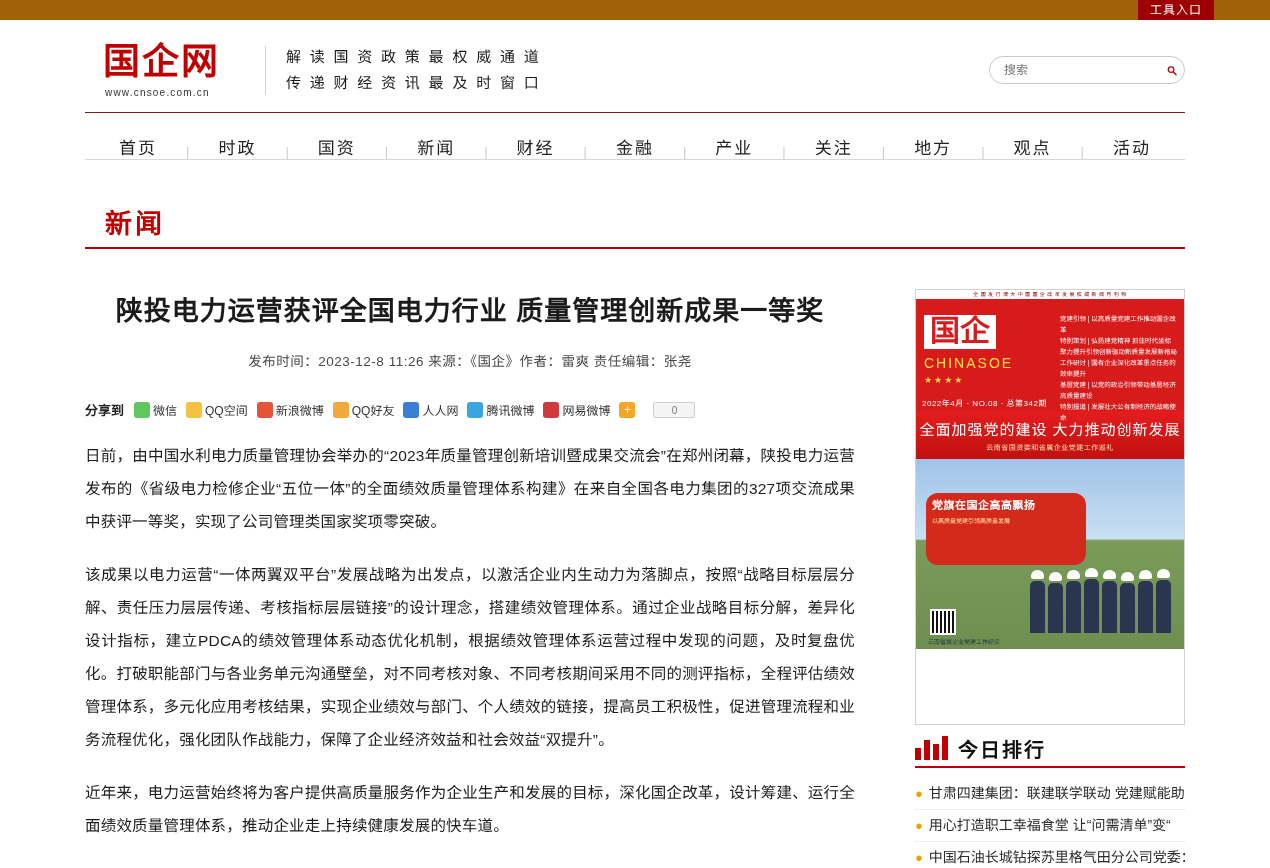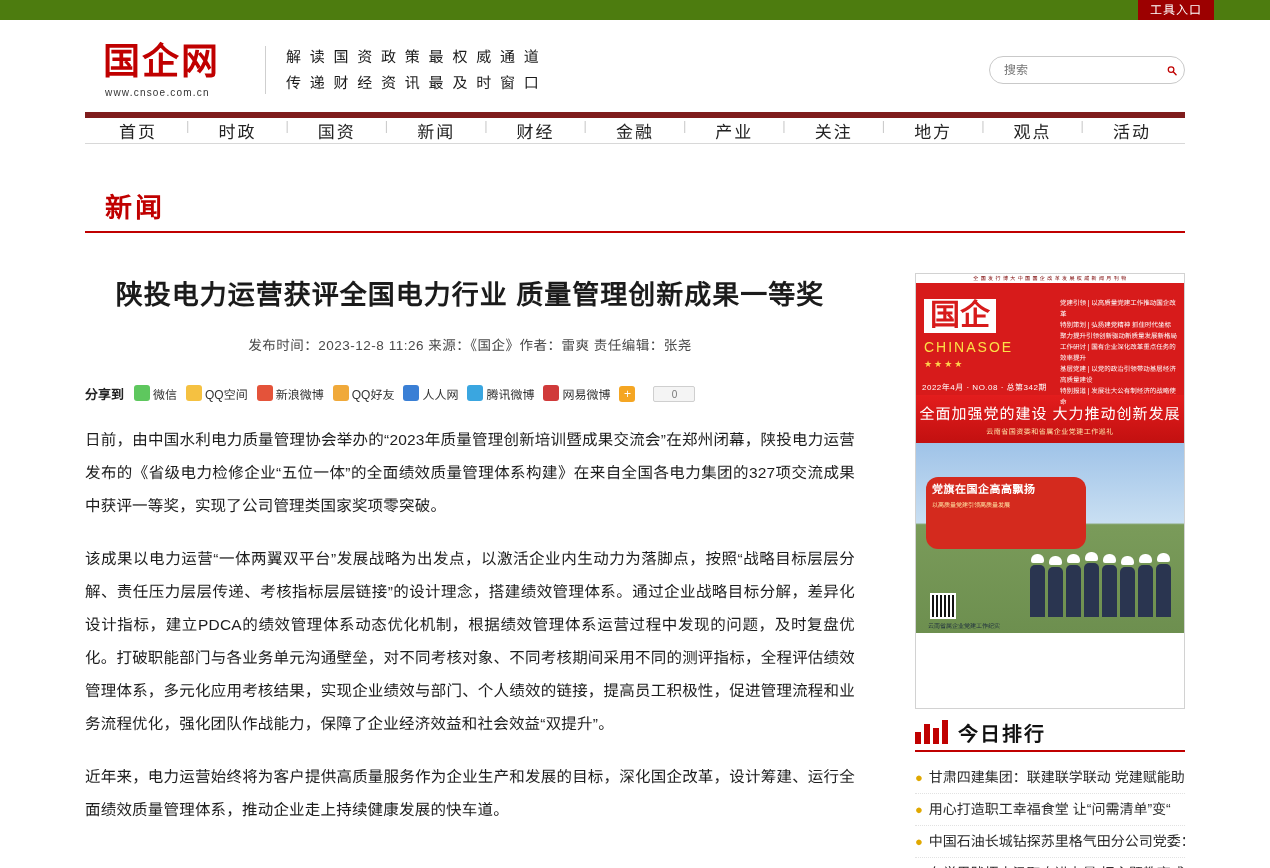--- a/index.html
+++ b/index.html
@@ -6,21 +6,21 @@
   html, body {
     margin: 0; padding: 0;
     width: 1270px; height: 868px;
     background: #ffffff;
     font-family: "Liberation Sans", "DejaVu Sans", sans-serif;
     overflow: hidden;
   }
   
   .topbar {
     height: 20px;
-    background: #4d7c0f;
+    background: #a16207;
     display: flex;
     justify-content: flex-end;
     align-items: center;
     padding-right: 0;
   }
   .topbar-entry {
     color: #ffffff;
     font-size: 12px;
     background: #9c0000;
     height: 20px;
@@ -102,25 +102,25 @@
   }
   .search-btn {
     width: 22px; height: 22px;
     border: none;
     background: transparent;
     cursor: pointer;
     display: flex; align-items: center; justify-content: center;
   }
   
   .nav {
-    border-top: 6px solid #7f1d1d;
+    border-top: 1px solid #7f1d1d;
     border-bottom: 1px solid #d8d8d8;
-    height: 32px;
-    display: flex;
-    align-items: flex-start;
+    height: 48px;
+    display: flex;
+    align-items: flex-end;
     justify-content: space-between;
     padding: 0 34px;
   }
   .nav a {
     color: #222;
     text-decoration: none;
     font-size: 17px;
     letter-spacing: 2px;
   }
   .nav .sep {
@@ -171,20 +171,21 @@
     display: flex;
     align-items: center;
     margin-top: 30px;
     font-size: 12.5px;
     color: #222;
     gap: 0;
   }
   .share-label { font-weight: bold; margin-right: 10px; font-size: 13px; }
   .share-item {
     display: inline-flex;
+    align-items: center;
     margin-right: 9px;
     color: #333;
     font-size: 12px;
     white-space: nowrap;
     cursor: pointer;
   }
   .share-ico {
     width: 16px; height: 16px;
     border-radius: 3px;
     margin-right: 3px;

